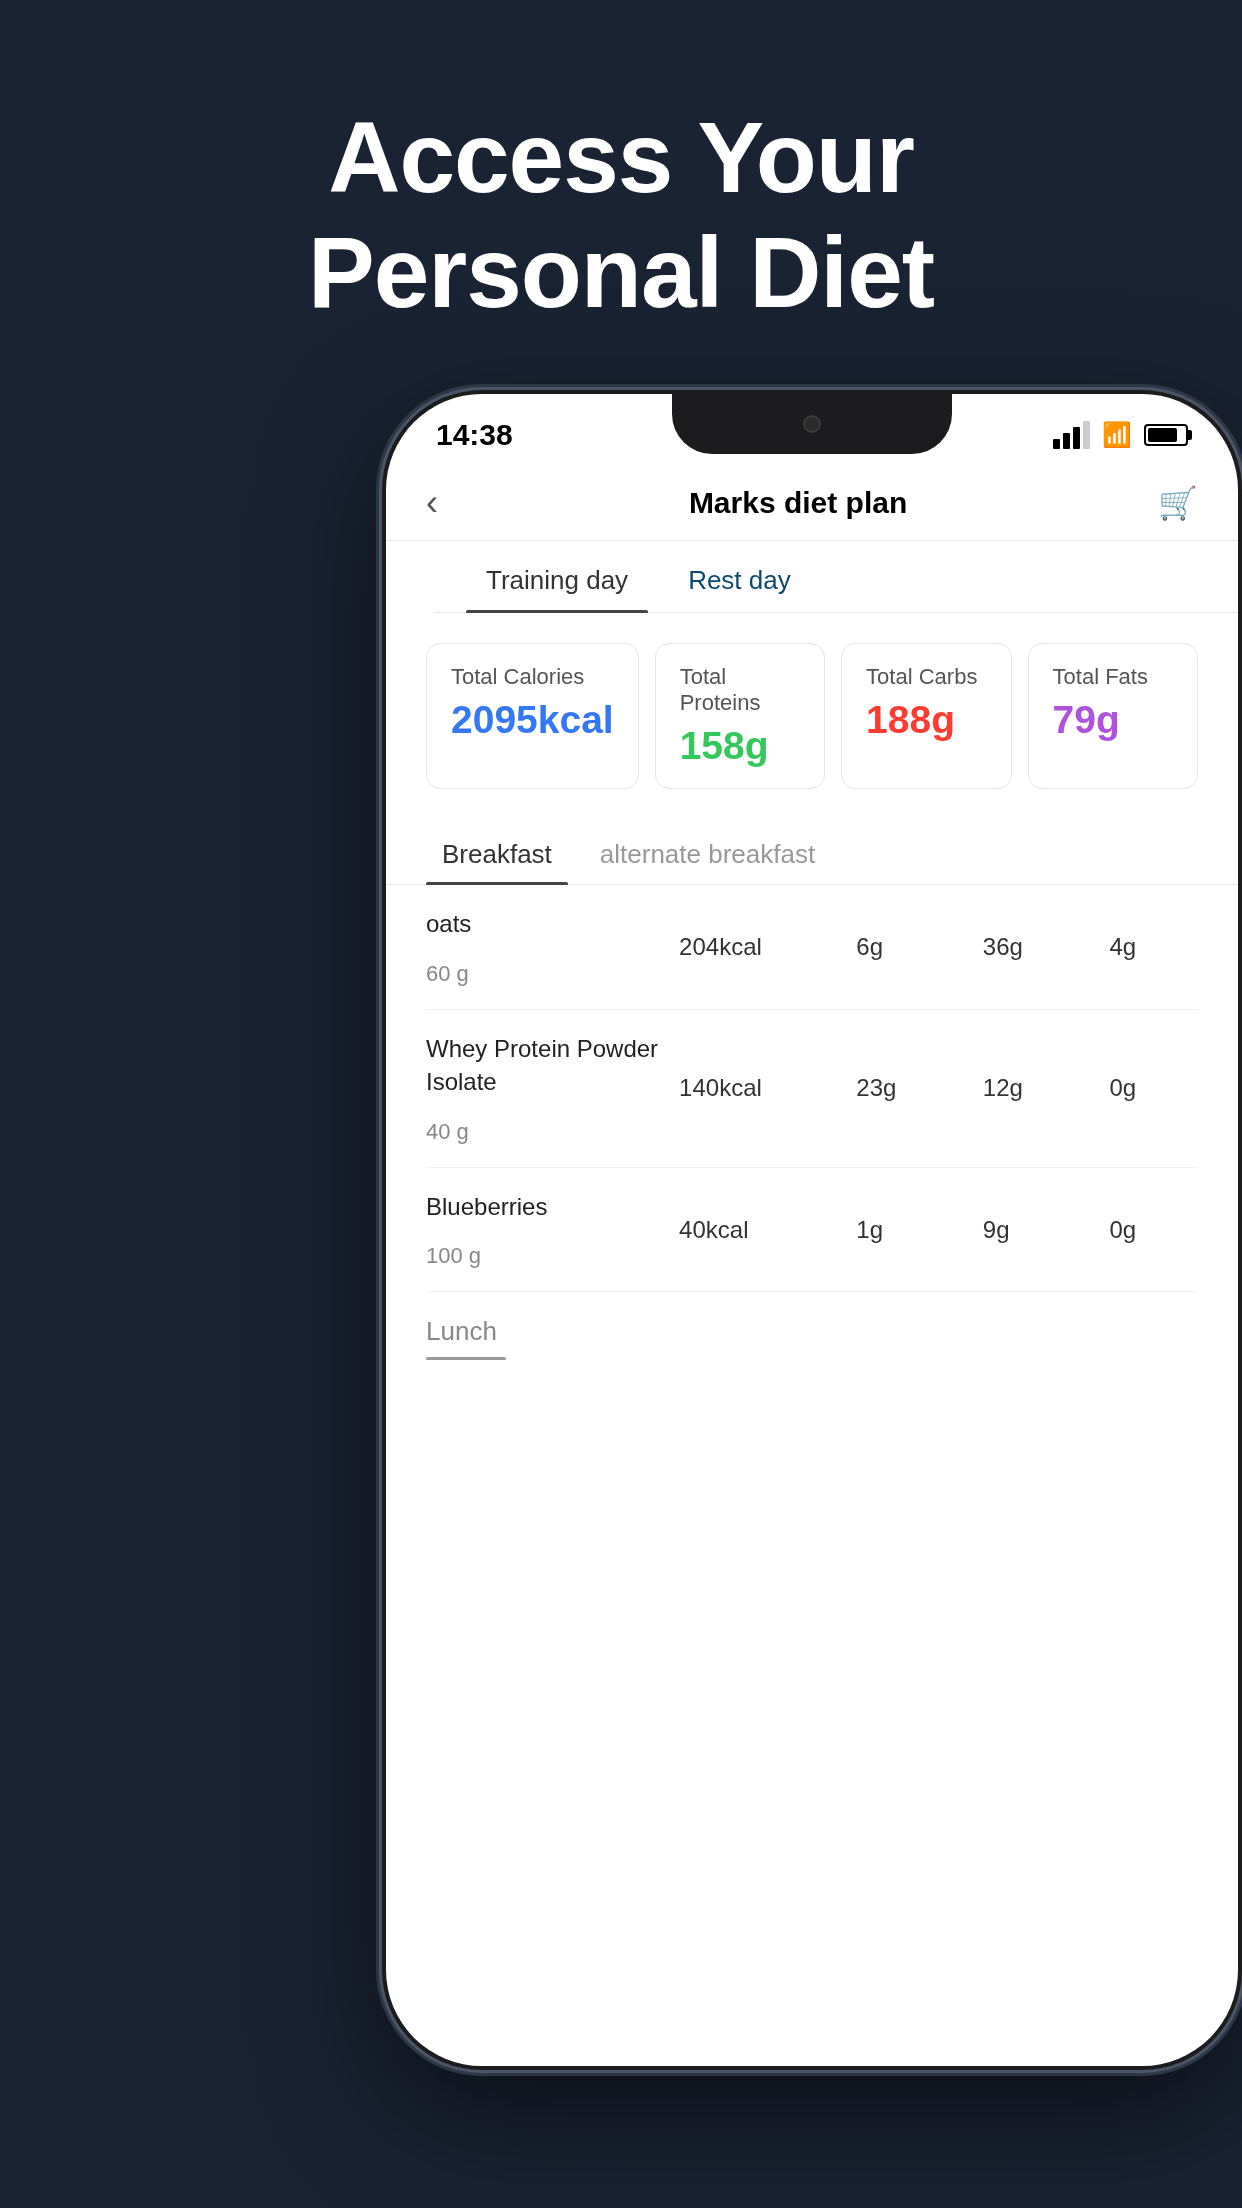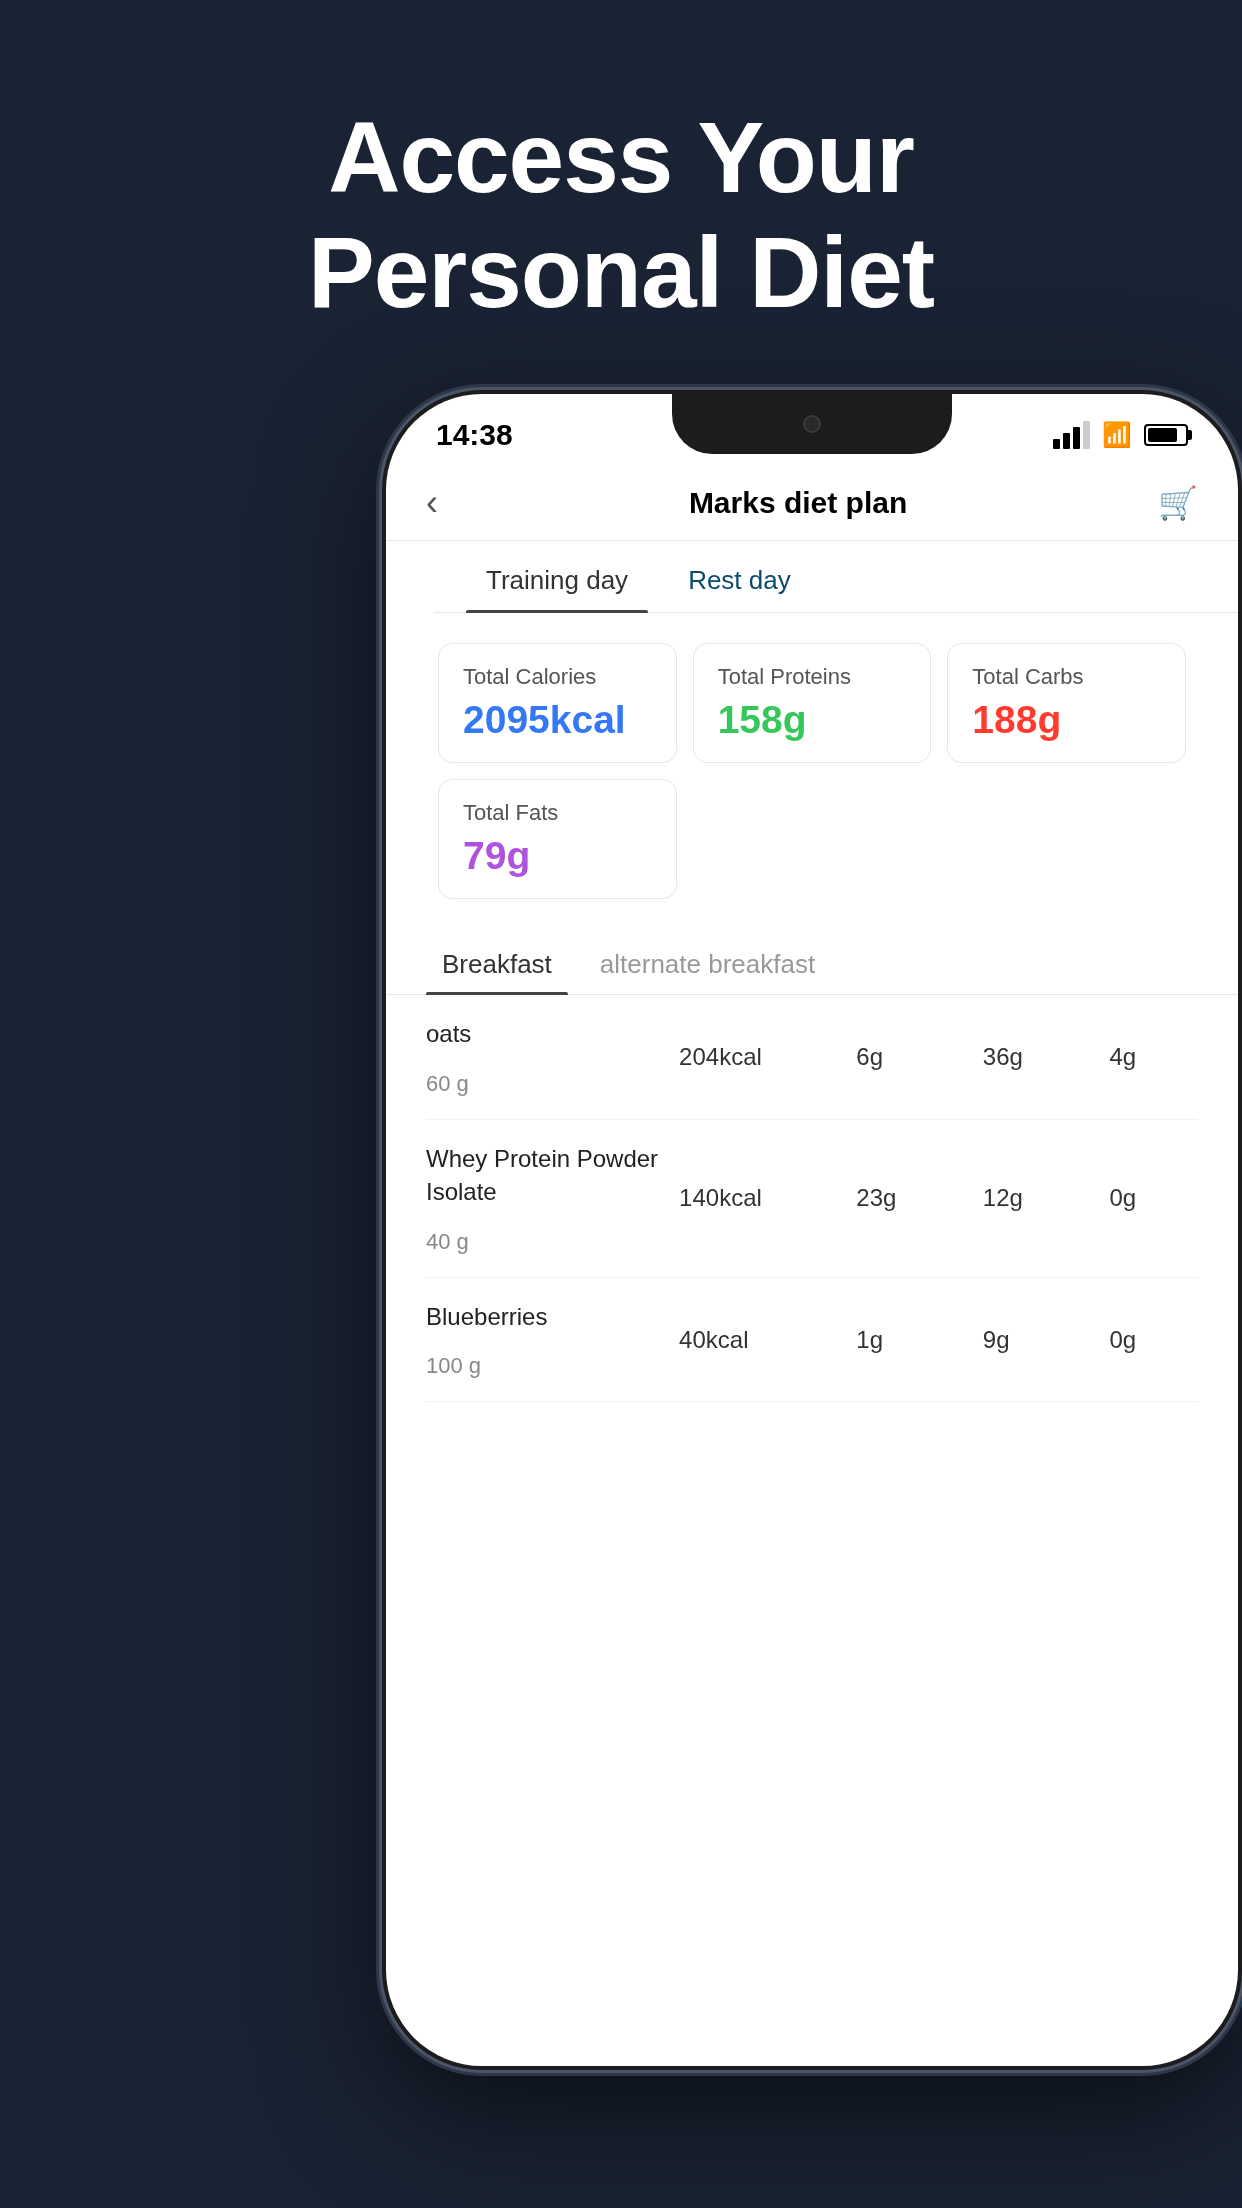--- a/index.html
+++ b/index.html
@@ -216,23 +216,23 @@
       left: 0;
       right: 0;
       height: 3px;
       background: #444;
       border-radius: 2px 2px 0 0;
     }
 
     
     .stats-grid {
       display: grid;
-      grid-template-columns: 1fr 1fr 1fr;
+      grid-template-columns: 1fr 1fr 1fr 1fr;
       gap: 16px;
-      padding: 30px 52px;
+      padding: 30px 40px;
     }
     .stat-card {
       border: 1.5px solid #e5e5ea;
       border-radius: 14px;
       padding: 20px 24px;
     }
     .stat-label {
       font-size: 22px;
       color: #555;
       margin-bottom: 8px;
@@ -439,16 +439,20 @@
             <span class="food-name">Blueberries</span>
             <span class="food-amount">100 g</span>
           </div>
           <div class="table-cell">40kcal</div>
           <div class="table-cell">1g</div>
           <div class="table-cell">9g</div>
           <div class="table-cell">0g</div>
         </div>
       </div>
 
+      <div class="section-header">
+        <div class="section-title">Lunch</div>
+        <div class="section-underline"></div>
+      </div>
 
     </div>
   </div>
 </div>
 
 </body></html>

